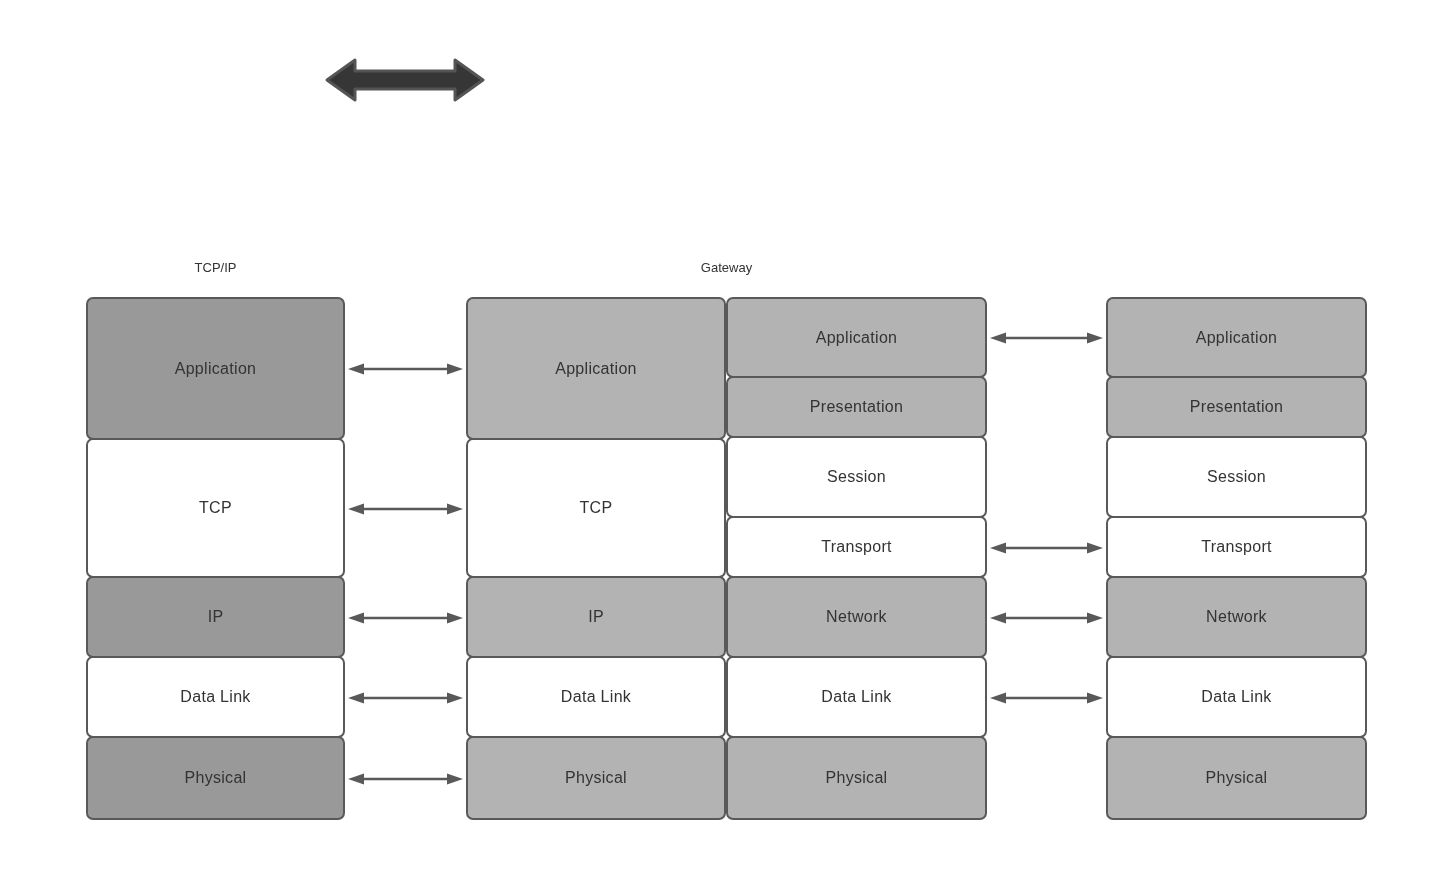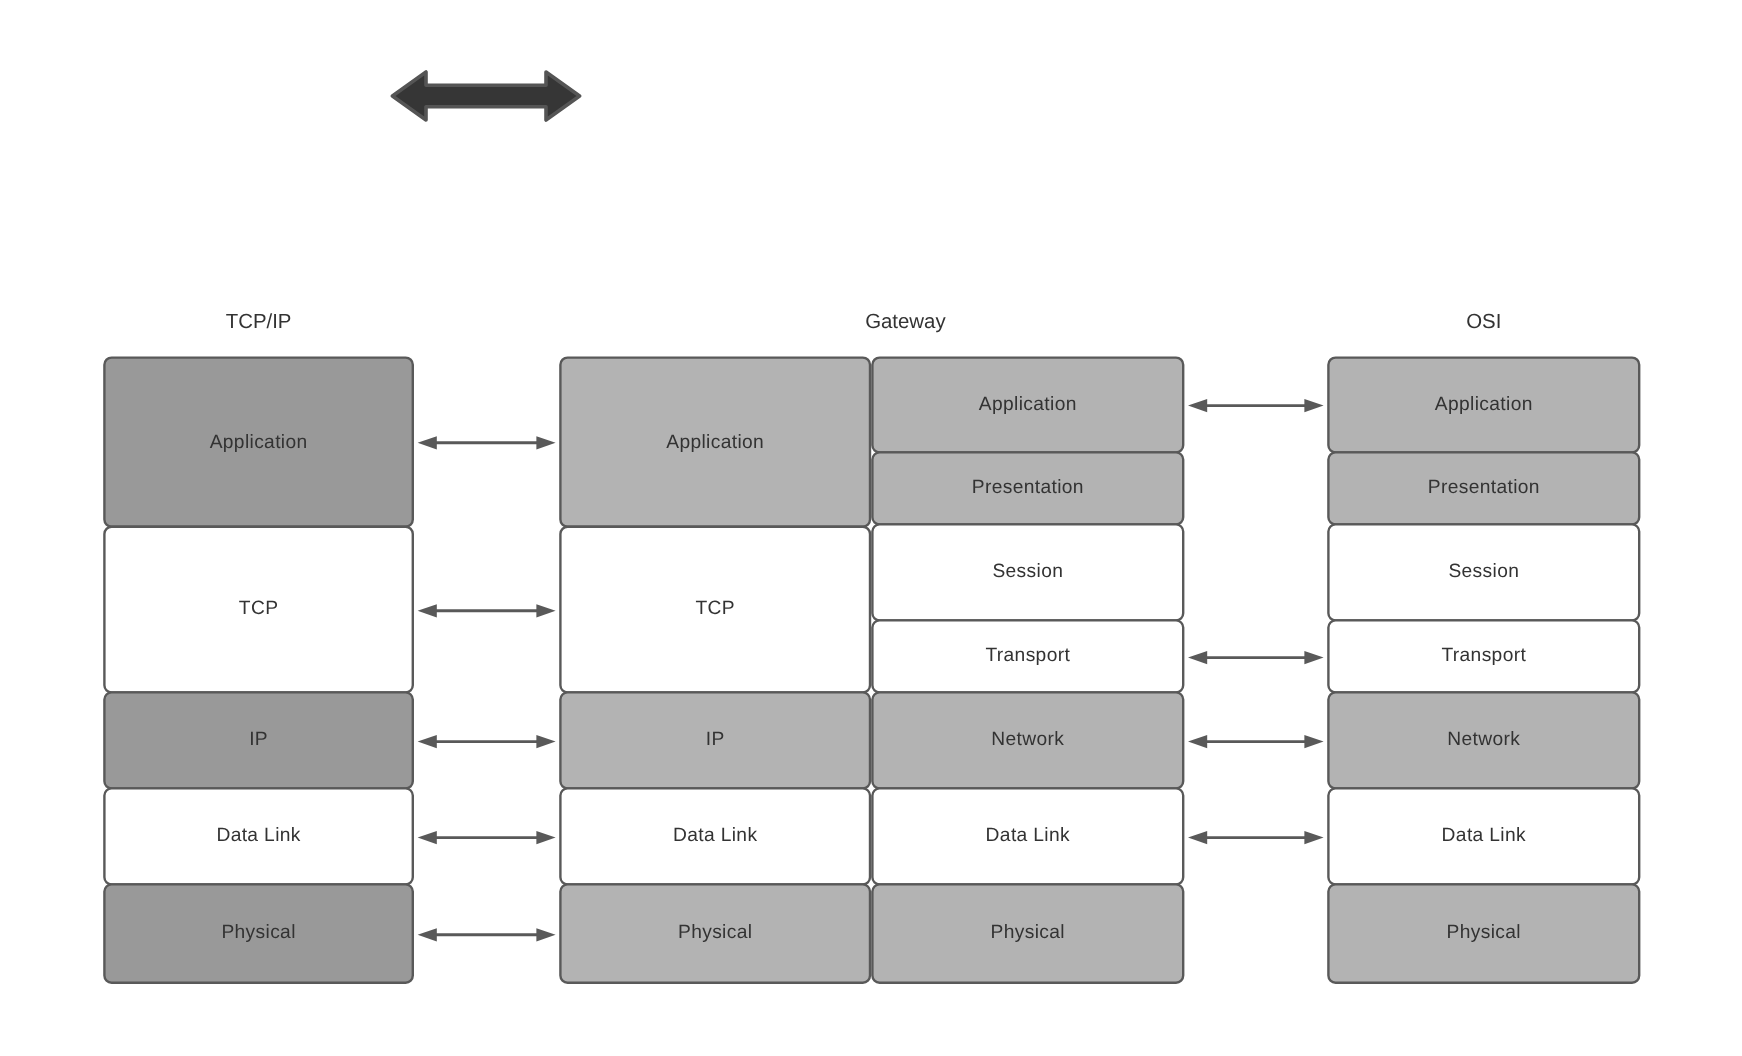--- a/index.html
+++ b/index.html
@@ -19,25 +19,25 @@
     position: absolute;
     left: 325px;
     top: 58px;
   }
   .col-header {
     position: absolute;
     top: 256px;
     height: 24px;
     line-height: 24px;
     text-align: center;
-    font-size: 17px;
+    font-size: 13px;
     color: var(--text, #333);
   }
   #hdr-tcpip   { left: 86px;   width: 259px; }
-  #hdr-gateway { left: 494px;  width: 521px; }
+  #hdr-gateway { left: 466px;  width: 521px; }
   #hdr-osi     { left: 1106px; width: 261px; }
   .column {
     position: absolute;
     top: 297px;
     display: flex;
     flex-direction: column;
   }
   #col-0 { left: 86px;   width: 259px; }
   #col-1 { left: 466px;  width: 260px; }
   #col-2 { left: 726px;  width: 261px; }
@@ -63,21 +63,20 @@
 <body>
 
 <div class="canvas">
 
   <svg class="thick-arrow" width="160" height="44" viewBox="0 0 160 44" aria-hidden="true">
     <polygon id="thick-arrow-shape" points="2,22 30,2 30,13 130,13 130,2 158,22 130,42 130,31 30,31 30,42" fill="#363636" stroke="#555555" stroke-width="3" stroke-linejoin="round"></polygon>
   </svg>
 
   <div class="col-header" id="hdr-tcpip">TCP/IP</div>
   <div class="col-header" id="hdr-gateway">Gateway</div>
-  <div class="col-header" id="hdr-osi">OSI</div>
 
   <div class="column" id="col-0">
       <div class="layer fill-dark" style="height: 143px;">
         <span>Application</span>
       </div>
       <div class="layer fill-white" style="height: 140px;">
         <span>TCP</span>
       </div>
       <div class="layer fill-dark" style="height: 82px;">
         <span>IP</span>

